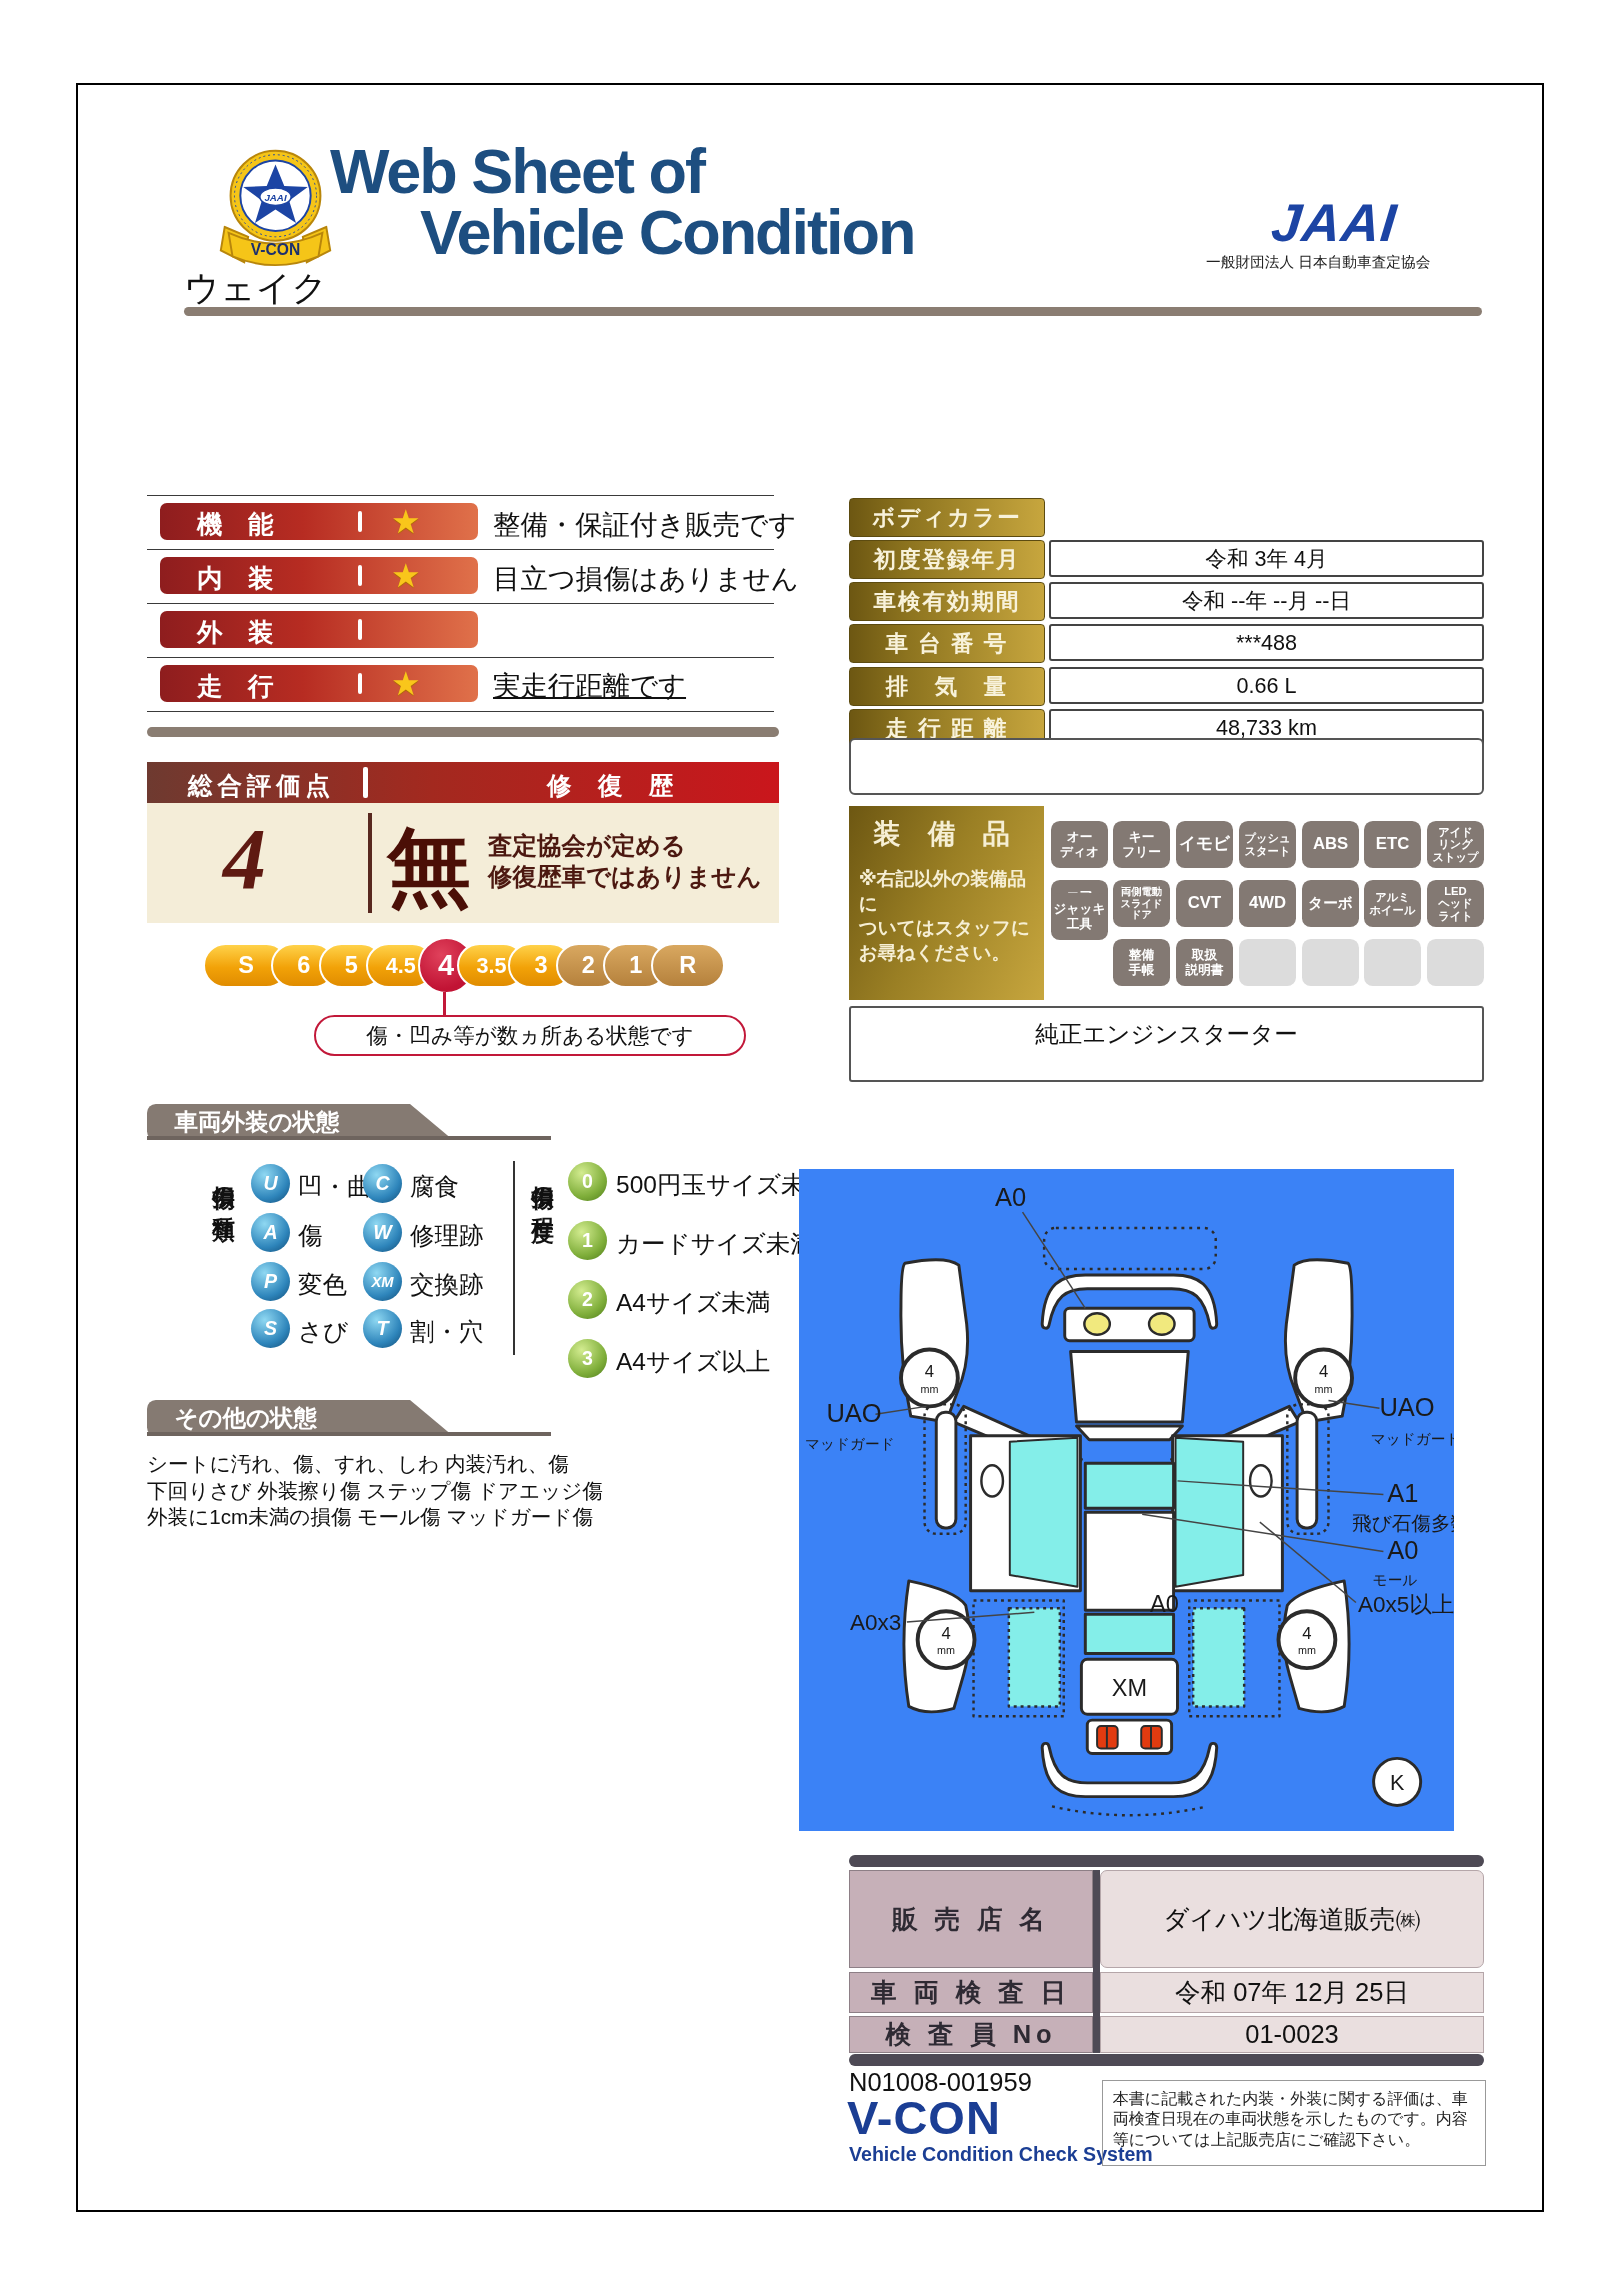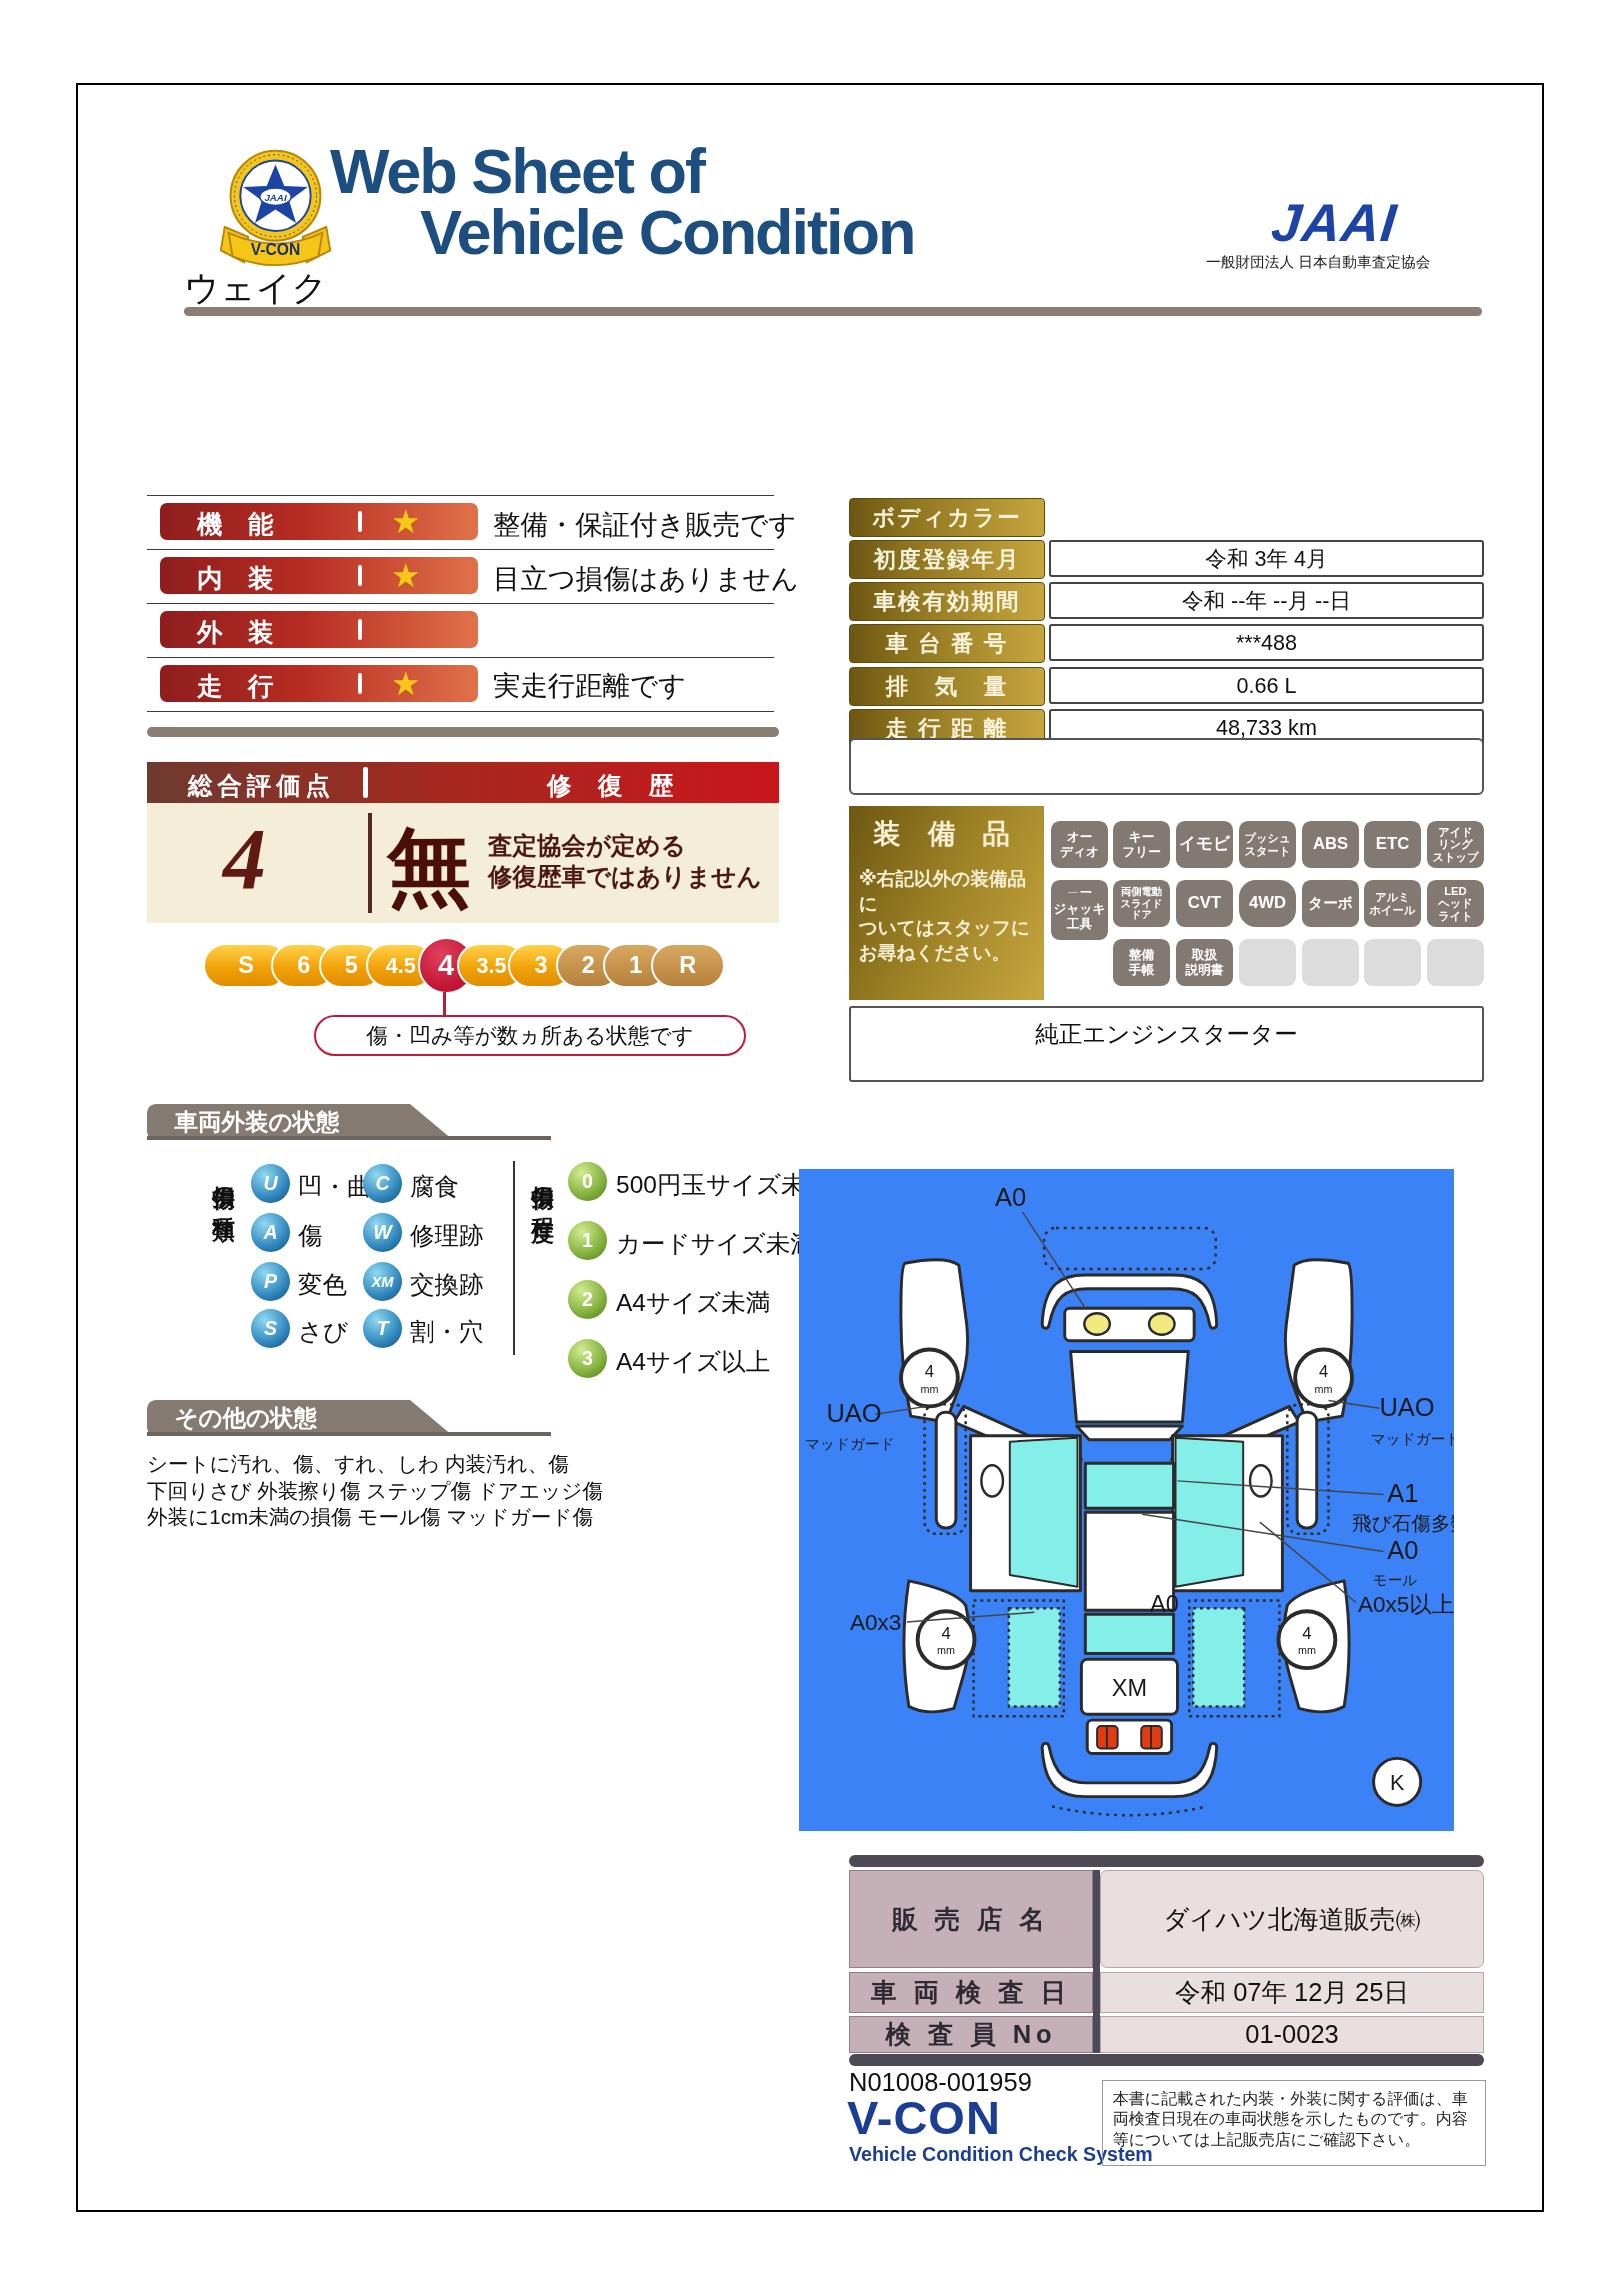--- a/index.html
+++ b/index.html
@@ -151,21 +151,21 @@
   <div class="abs rbar" style="top:611px;">
     <span class="lbl">外　装</span>
     <span class="div"></span>
   </div>
 
   <div class="abs rbar" style="top:665px;">
     <span class="lbl">走　行</span>
     <span class="div"></span>
     <span class="star">★</span>
   </div>
-  <div class="abs rcomment" style="top:668px;">実走行距離です</div>
+  <div class="abs rcomment" style="top:668px;text-decoration:underline;">実走行距離です</div>
 
   <div class="abs rule2"></div>
 
   <div class="abs ov-head">
     <span class="l">総合評価点</span>
     <span class="d"></span>
     <span class="r">修 復 歴</span>
   </div>
   <div class="abs ov-body">
     <span class="ov-score">4</span>
@@ -223,21 +223,21 @@
   <div class="abs eq-badge sm" style="left:1427px;top:821px;">アイド
 リング
 ストップ</div>
 
   <div class="abs eq-badge md" style="left:1051px;top:880px;">エア
 バック</div>
   <div class="abs eq-badge xs" style="left:1113px;top:880px;">両側電動
 スライド
 ドア</div>
   <div class="abs eq-badge lg" style="left:1176px;top:880px;">CVT</div>
-  <div class="abs eq-badge lg" style="left:1239px;top:880px;border-radius:17px;">4WD</div>
+  <div class="abs eq-badge lg" style="left:1239px;top:880px;">4WD</div>
   <div class="abs eq-badge" style="left:1302px;top:880px;font-size:14.7px;">ターボ</div>
   <div class="abs eq-badge sm" style="left:1364px;top:880px;">アルミ
 ホイール</div>
   <div class="abs eq-badge sm" style="left:1427px;top:880px;">LED
 ヘッド
 ライト</div>
 
   <div class="abs eq-badge md" style="left:1051px;top:893px;">ジャッキ
 工具</div>
   <div class="abs eq-badge md" style="left:1113px;top:939px;">整備

